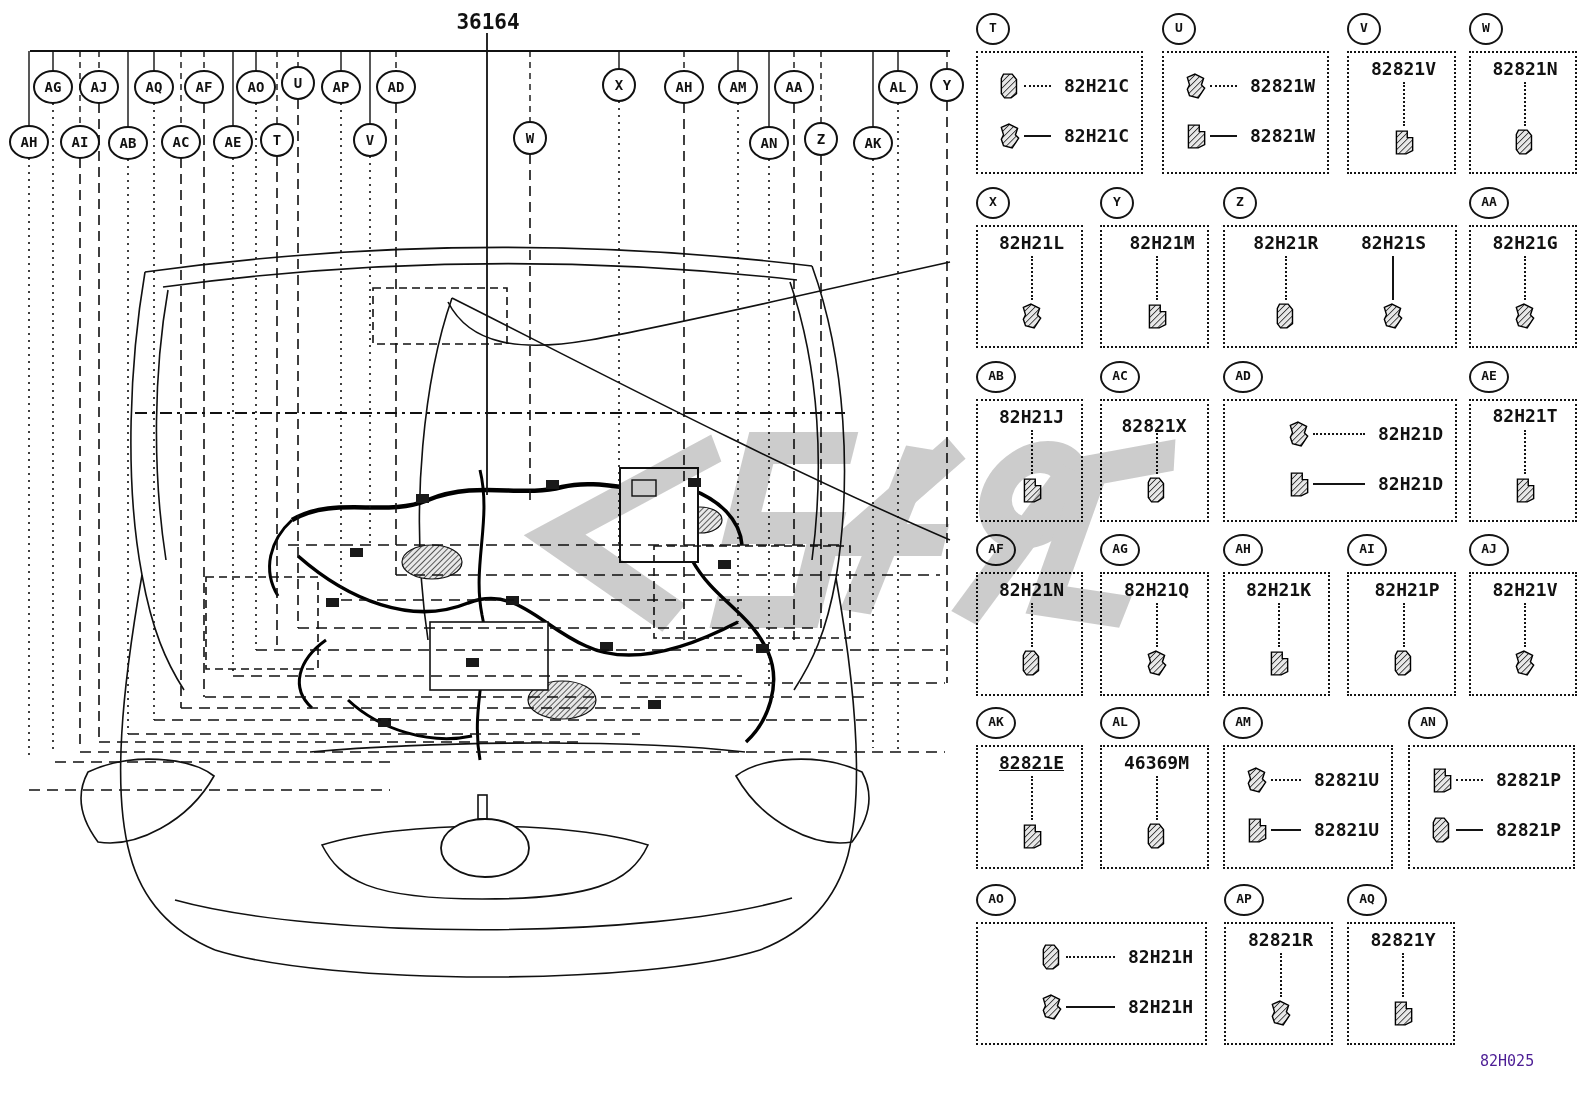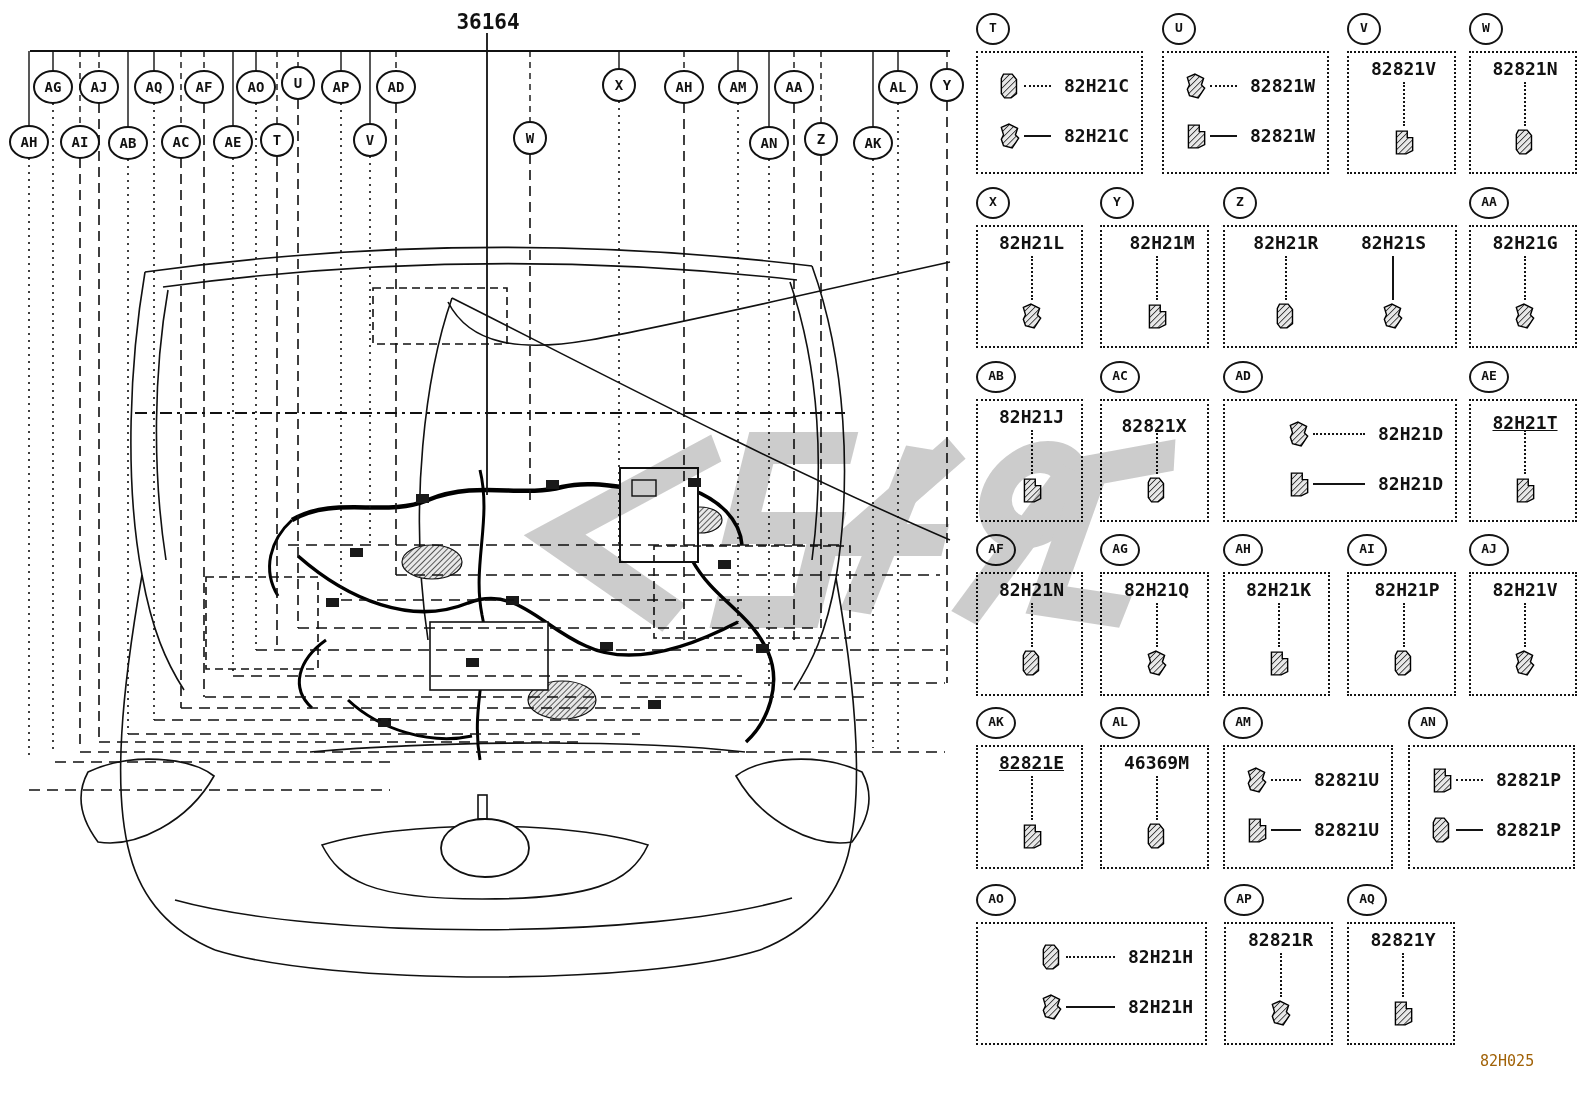--- a/index.html
+++ b/index.html
@@ -3,21 +3,21 @@
 <meta charset="utf-8">
 <style>
   html,body{margin:0;padding:0;background:#fff;}
   #stage{position:relative;width:1592px;height:1099px;background:#fff;overflow:hidden;
          font-family:"DejaVu Sans Mono","Liberation Mono",monospace;color:#111;}
   svg{position:absolute;left:0;top:0;}
   #diagram-svg{z-index:1;}
   #watermark{z-index:6;pointer-events:none;mix-blend-mode:multiply;opacity:.9;}
   #main-label{position:absolute;left:452px;top:10px;width:72px;text-align:center;
               font-size:21px;font-weight:700;z-index:2;letter-spacing:0px;}
-  #footer-code{position:absolute;left:1480px;top:1052px;font-size:15px;color:#a16207;z-index:2;}
+  #footer-code{position:absolute;left:1480px;top:1052px;font-size:15px;color:#4c1d95;z-index:2;}
   #panel{position:absolute;left:0;top:0;width:1592px;height:1099px;z-index:3;}
   .pbox{position:absolute;border:2px dotted #141414;background:#fff;box-sizing:border-box;}
   .pcirc{position:absolute;border:2px solid #141414;border-radius:50%;background:#fff;
          text-align:center;font-weight:700;font-size:13px;line-height:26px;
          font-family:"DejaVu Sans Mono","Liberation Mono",monospace;}
   .pnum{position:absolute;font-size:18px;font-weight:700;white-space:nowrap;z-index:2;}
   .vlead{position:absolute;width:0;border-left:2px dotted #141414;}
   .vlead.solid{border-left-style:solid;}
   .hlead{position:absolute;height:0;border-top:2px dotted #141414;}
   .hlead.solid{border-top-style:solid;}
@@ -363,21 +363,21 @@
         <div class="pnum" style="top: 22px; right: 12px;">82H21D</div>
         <div class="hlead" style="left: 88px; top: 32px; width: 52px;"></div>
         <svg viewBox="0 0 22 24" class="picon" style="left: 62px; top: 70px;">
           <path d="M4 2 h10 v6 h5 v12 l-6 3 H4 Z" fill="url(#hatch)" stroke="#000" stroke-width="1.3"></path>
         </svg>
         <div class="pnum" style="top: 72px; right: 12px;">82H21D</div>
         <div class="hlead solid" style="left: 88px; top: 82px; width: 52px;"></div>
       </div>
       <div class="pbox" style="left: 1469px; top: 399px; width: 108px; height: 123px;">
         <div class="pcirc" style="left: -2px; top: -40px; width: 36px; height: 28px;">AE</div>
-        <div class="pnum" style="top: 11px; left: 54px; transform: translateX(-50%); text-decoration: underline;">82H21T</div>
+        <div class="pnum" style="top: 4px; left: 54px; transform: translateX(-50%);">82H21T</div>
         <div class="vlead" style="left: 53px; top: 29px; height: 44px;"></div>
         <svg viewBox="0 0 22 24" class="picon" style="left: 42px; top: 76px;">
           <path d="M4 2 h10 v6 h5 v12 l-6 3 H4 Z" fill="url(#hatch)" stroke="#000" stroke-width="1.3"></path>
         </svg>
       </div>
       <div class="pbox" style="left: 976px; top: 572px; width: 107px; height: 124px;">
         <div class="pcirc" style="left: -2px; top: -40px; width: 36px; height: 28px;">AF</div>
         <div class="pnum" style="top: 5px; left: 53.5px; transform: translateX(-50%);">82H21N</div>
         <div class="vlead" style="left: 52.5px; top: 29px; height: 44px;"></div>
         <svg viewBox="0 0 22 24" class="picon" style="left: 41.5px; top: 76px;">

